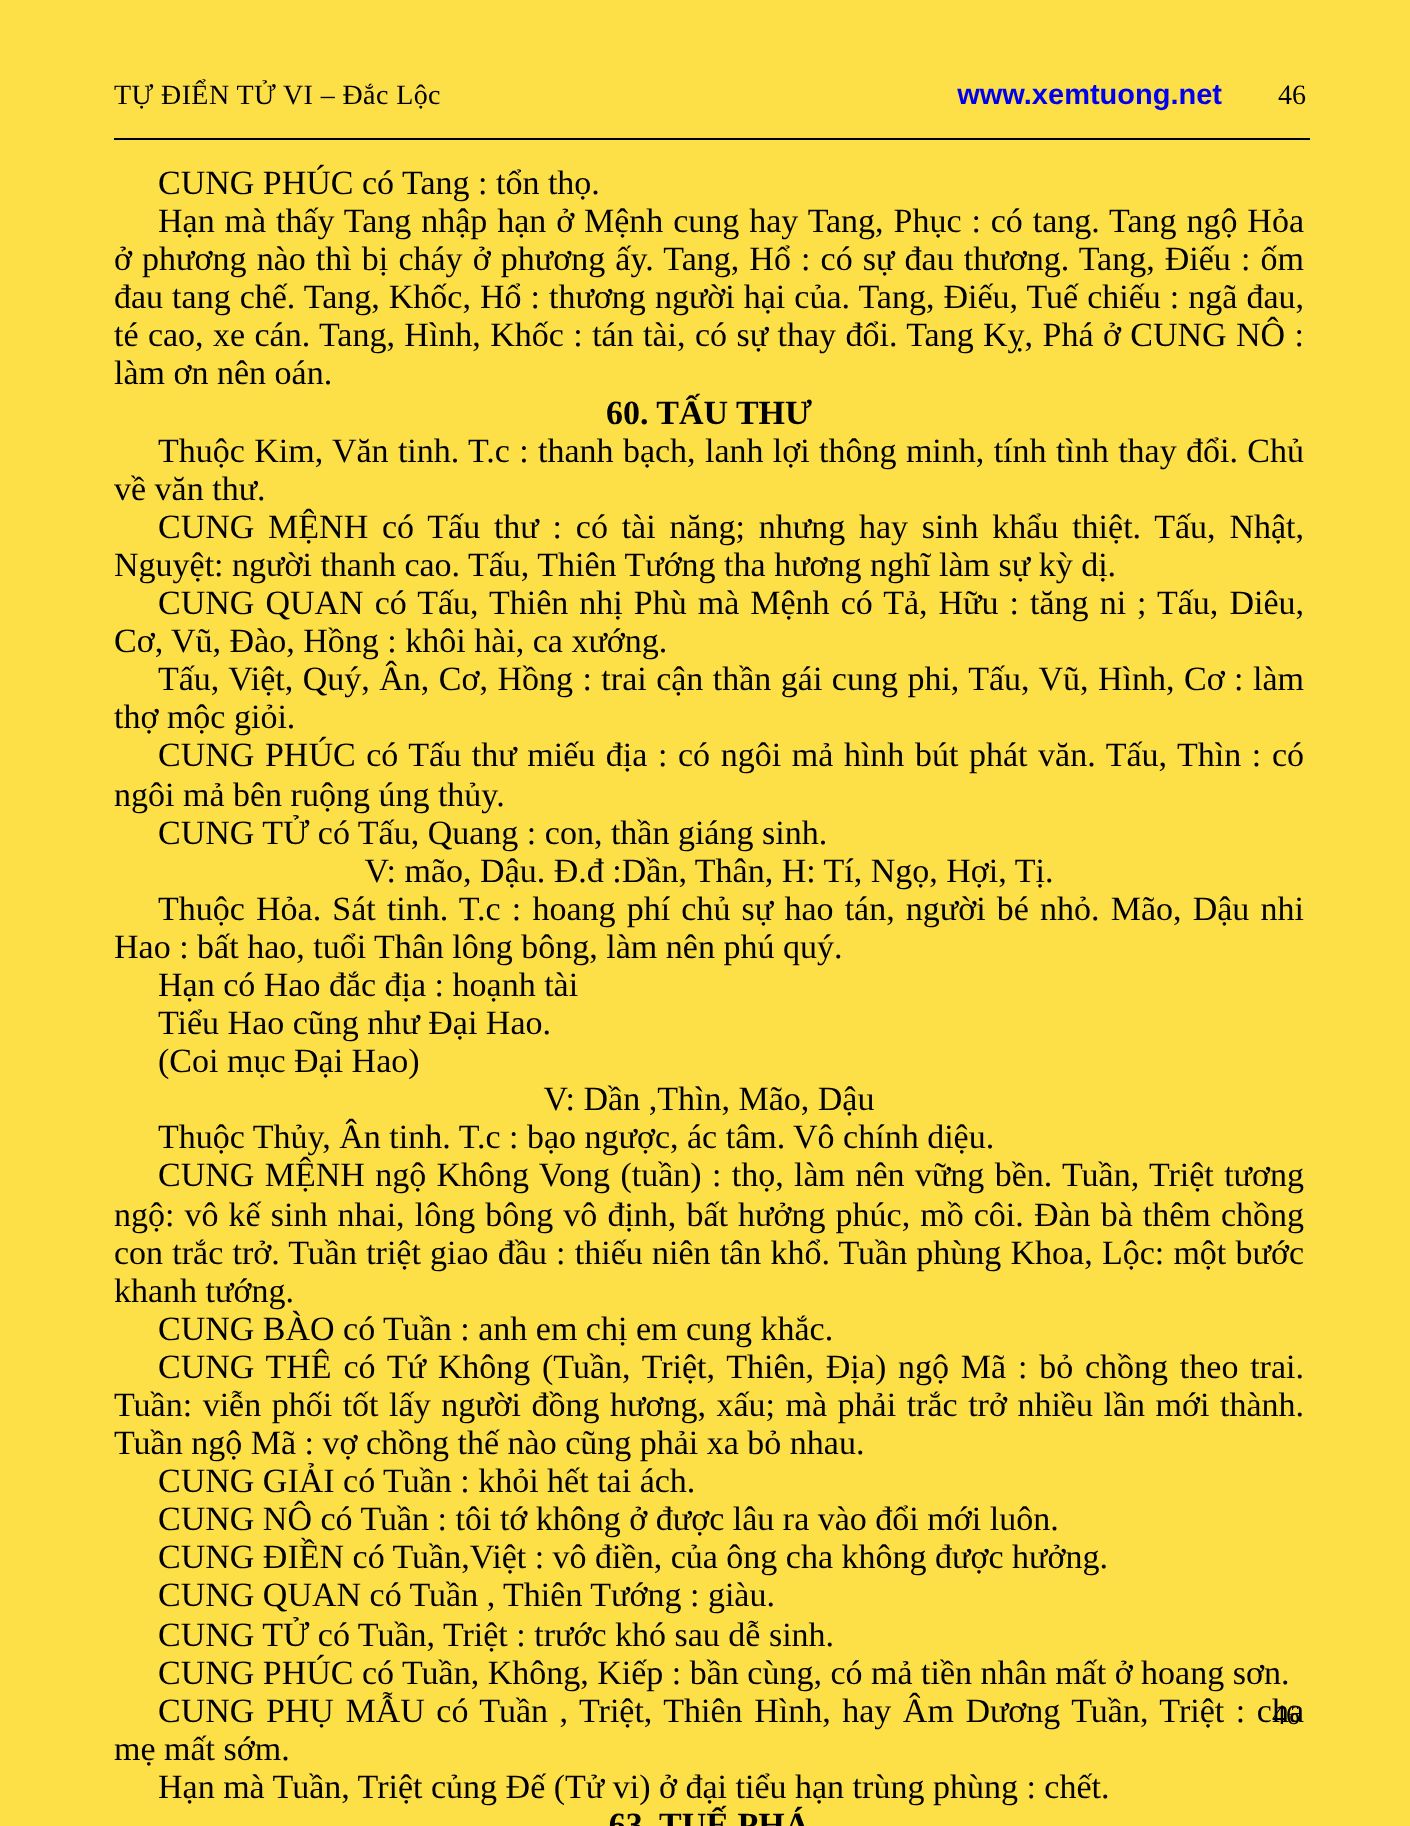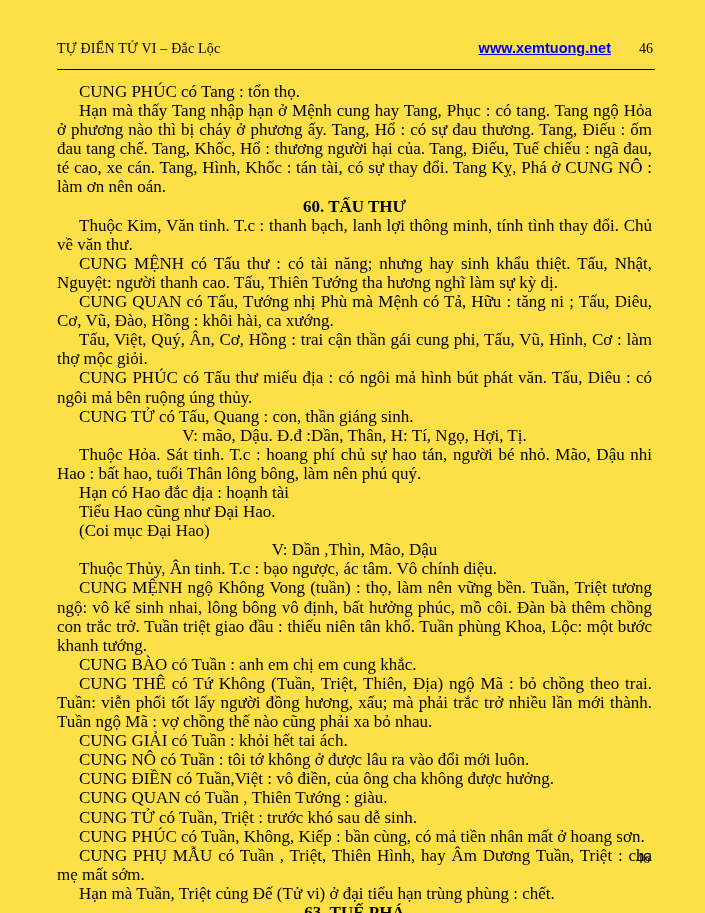--- a/index.html
+++ b/index.html
@@ -14,21 +14,21 @@
   }
   .header{
     position:absolute;top:40px;left:57px;right:52px;
     display:flex;justify-content:space-between;align-items:baseline;
   }
   .header-title{font-size:14px;letter-spacing:.2px;white-space:nowrap;}
   .header-right{display:flex;align-items:baseline;gap:28px;}
   .site-link{
     font-family:"Liberation Sans", sans-serif;
     font-weight:bold;font-size:14.5px;
-    color:#0000ee;text-decoration:underline;
+    color:#0000ee;
     cursor:pointer;white-space:nowrap;
   }
   .header-pagenum{font-size:14px;}
   .rule{
     position:absolute;top:69px;left:57px;right:50px;
     border-top:1.7px solid #000;
   }
   .content{
     position:absolute;top:82px;left:57px;width:595px;
     font-size:17px;line-height:19.1px;
@@ -57,23 +57,23 @@
   </div>
 
   <div class="rule"></div>
 
   <div class="content" id="content">
       <p class="body-par">CUNG PHÚC có Tang : tổn thọ.</p>
       <p class="body-par">Hạn mà thấy Tang nhập hạn ở Mệnh cung hay Tang, Phục : có tang. Tang ngộ Hỏa ở phương nào thì bị cháy ở phương ấy. Tang, Hổ : có sự đau thương. Tang, Điếu : ốm đau tang chế. Tang, Khốc, Hổ : thương người hại của. Tang, Điếu, Tuế chiếu : ngã đau, té cao, xe cán. Tang, Hình, Khốc : tán tài, có sự thay đổi. Tang Kỵ, Phá ở CUNG NÔ : làm ơn nên oán.</p>
       <p class="heading">60. TẤU THƯ</p>
       <p class="body-par">Thuộc Kim, Văn tinh. T.c : thanh bạch, lanh lợi thông minh, tính tình thay đổi. Chủ về văn thư.</p>
       <p class="body-par">CUNG MỆNH có Tấu thư : có tài năng; nhưng hay sinh khẩu thiệt. Tấu, Nhật, Nguyệt: người thanh cao. Tấu, Thiên Tướng tha hương nghĩ làm sự kỳ dị.</p>
-      <p class="body-par">CUNG QUAN có Tấu, Tướng nhị Phù mà Mệnh có Tả, Hữu : tăng ni ; Tấu, Diêu, Cơ, Vũ, Đào, Hồng : khôi hài, ca xướng.</p>
+      <p class="body-par">CUNG QUAN có Tấu, Thiên nhị Phù mà Mệnh có Tả, Hữu : tăng ni ; Tấu, Diêu, Cơ, Vũ, Đào, Hồng : khôi hài, ca xướng.</p>
       <p class="body-par">Tấu, Việt, Quý, Ân, Cơ, Hồng : trai cận thần gái cung phi, Tấu, Vũ, Hình, Cơ : làm thợ mộc giỏi.</p>
-      <p class="body-par">CUNG PHÚC có Tấu thư miếu địa : có ngôi mả hình bút phát văn. Tấu, Diêu : có ngôi mả bên ruộng úng thủy.</p>
+      <p class="body-par">CUNG PHÚC có Tấu thư miếu địa : có ngôi mả hình bút phát văn. Tấu, Thìn : có ngôi mả bên ruộng úng thủy.</p>
       <p class="body-par">CUNG TỬ có Tấu, Quang : con, thần giáng sinh.</p>
       <p class="centered">V: mão, Dậu. Đ.đ :Dần, Thân, H: Tí, Ngọ, Hợi, Tị.</p>
       <p class="body-par">Thuộc Hỏa. Sát tinh. T.c : hoang phí chủ sự hao tán, người bé nhỏ. Mão, Dậu nhi Hao : bất hao, tuổi Thân lông bông, làm nên phú quý.</p>
       <p class="body-par">Hạn có Hao đắc địa : hoạnh tài</p>
       <p class="body-par">Tiểu Hao cũng như Đại Hao.</p>
       <p class="body-par">(Coi mục Đại Hao)</p>
       <p class="centered">V: Dần ,Thìn, Mão, Dậu</p>
       <p class="body-par">Thuộc Thủy, Ân tinh. T.c : bạo ngược, ác tâm. Vô chính diệu.</p>
       <p class="body-par">CUNG MỆNH ngộ Không Vong (tuần) : thọ, làm nên vững bền. Tuần, Triệt tương ngộ: vô kế sinh nhai, lông bông vô định, bất hưởng phúc, mồ côi. Đàn bà thêm chồng con trắc trở. Tuần triệt giao đầu : thiếu niên tân khổ. Tuần phùng Khoa, Lộc: một bước khanh tướng.</p>
       <p class="body-par">CUNG BÀO có Tuần : anh em chị em cung khắc.</p>

